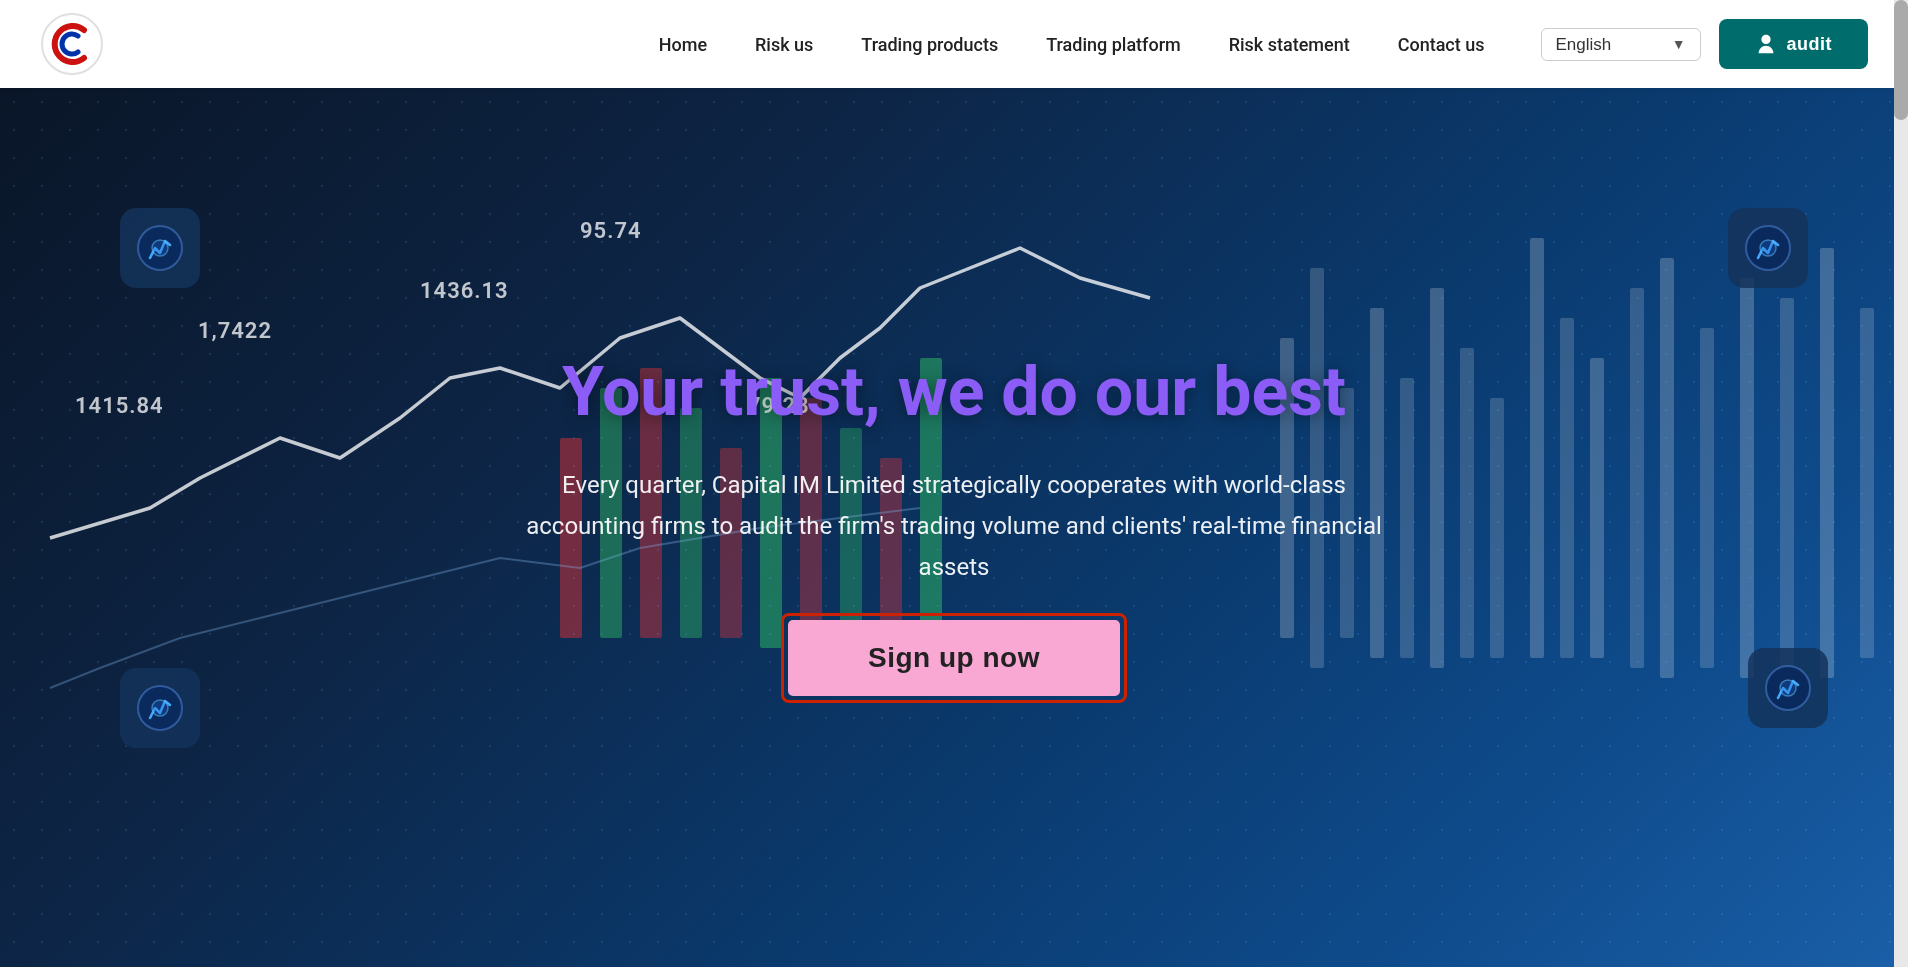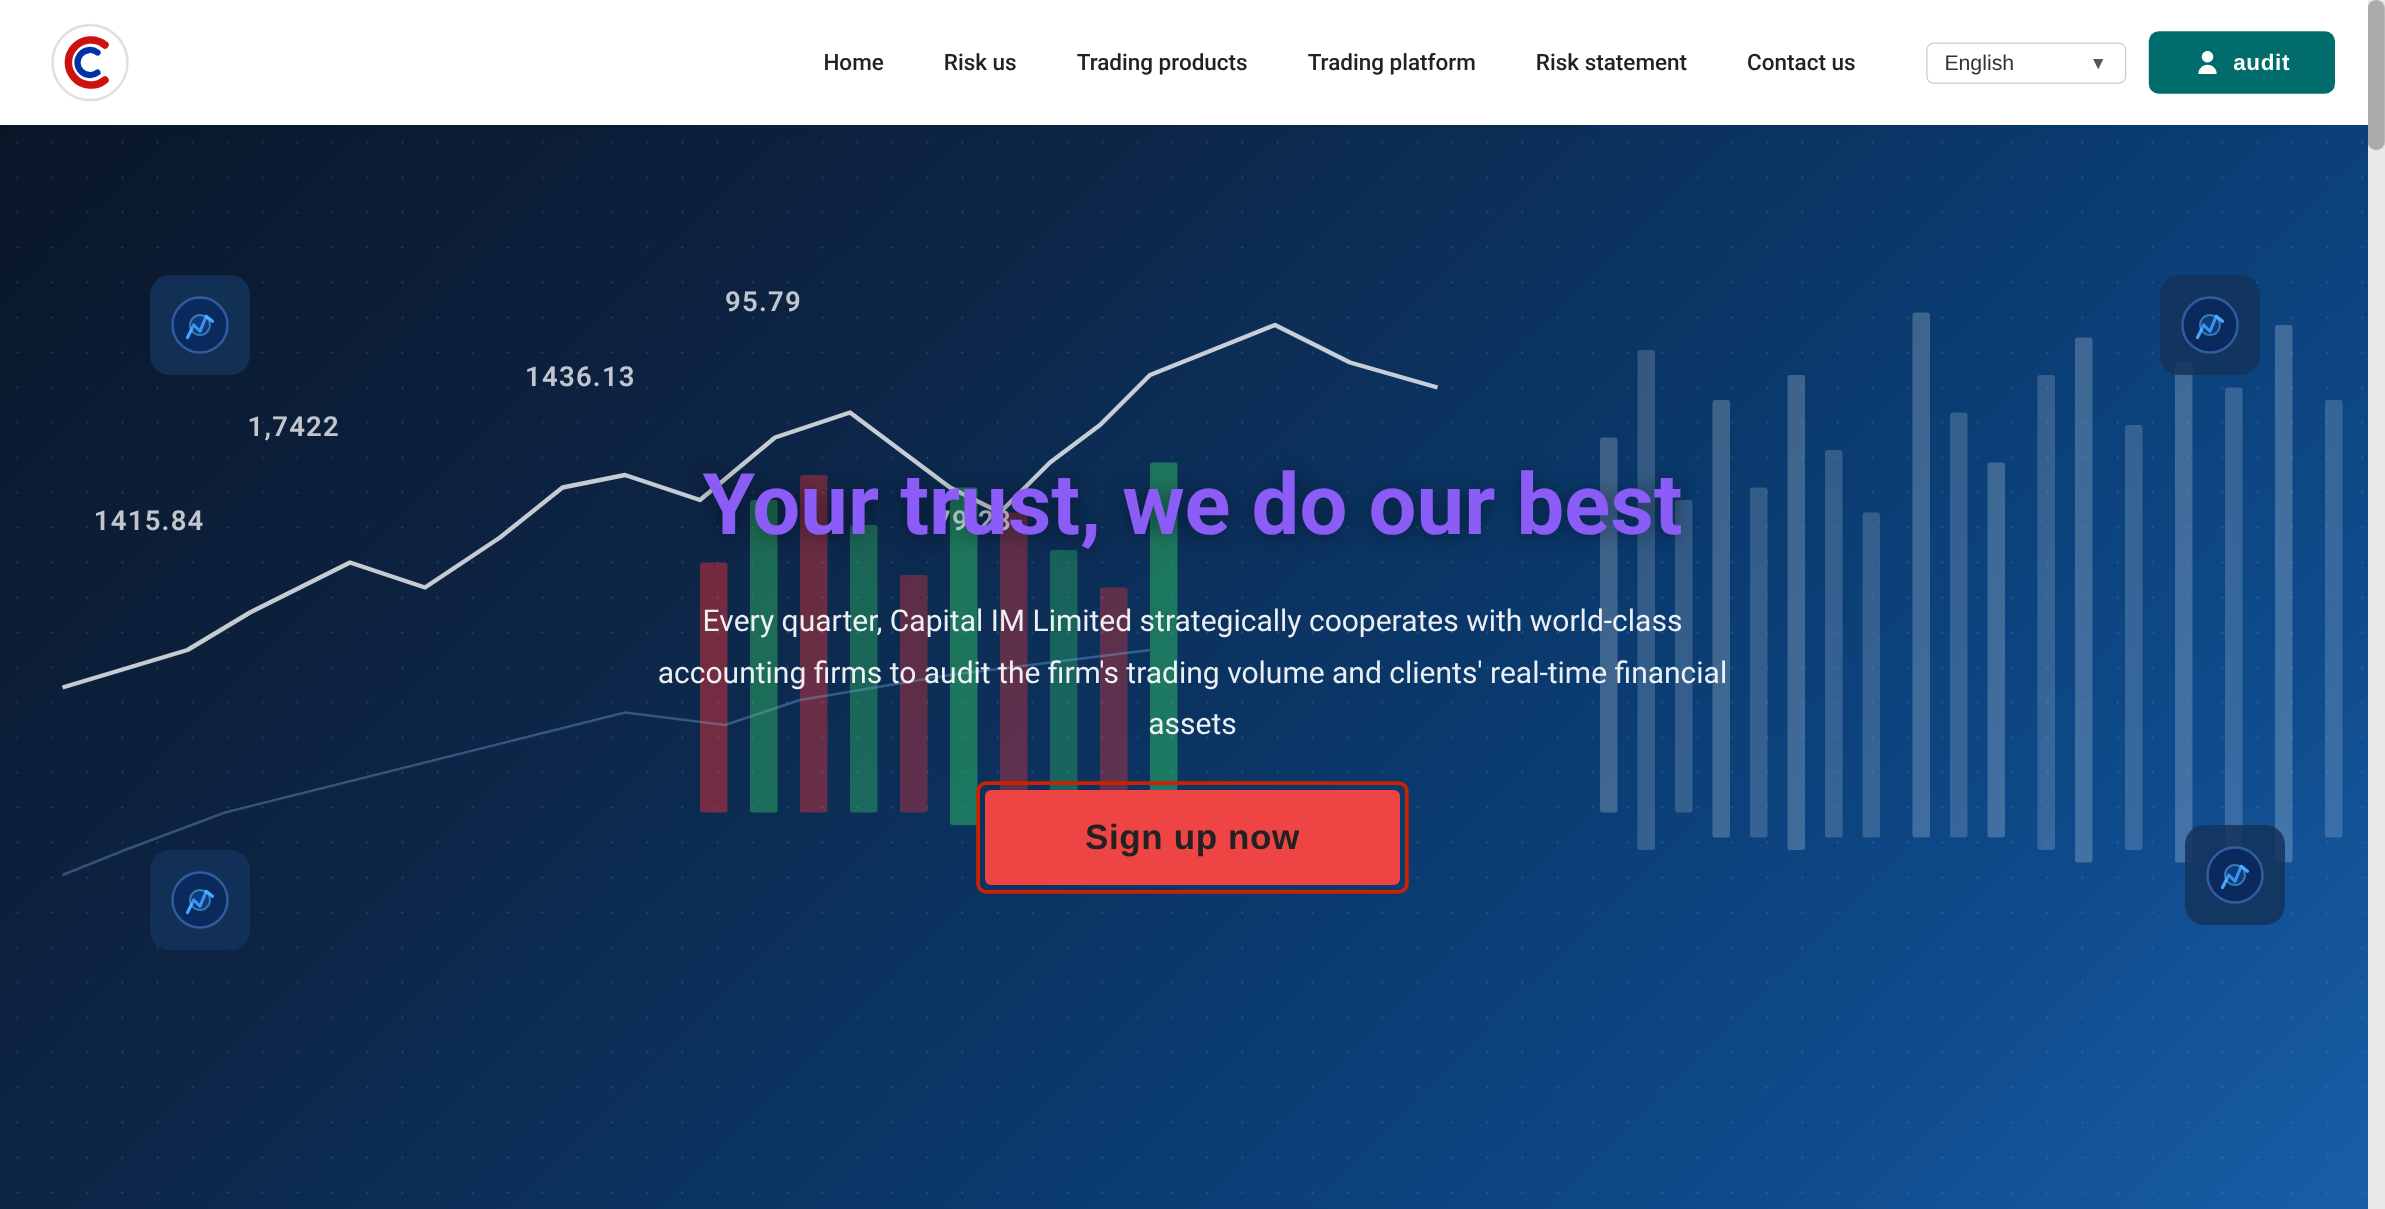--- a/index.html
+++ b/index.html
@@ -9,21 +9,21 @@
       width: 1908px;
       min-height: 967px;
       overflow-x: hidden;
     }
 
     
     .navbar {
       position: relative;
       z-index: 100;
       background: #fff;
-      height: 100px;
+      height: 88px;
       display: flex;
       align-items: center;
       padding: 0 40px;
       box-shadow: 0 1px 4px rgba(0,0,0,0.08);
     }
 
     .navbar-logo {
       display: flex;
       align-items: center;
       margin-right: auto;
@@ -206,21 +206,21 @@
     }
 
     .signup-btn-wrapper {
       display: inline-block;
       border: 3px solid #cc2200;
       border-radius: 8px;
       padding: 4px;
     }
 
     .signup-btn {
-      background: #ef4444;
+      background: #f9a8d4;
       color: #222;
       border: none;
       border-radius: 5px;
       padding: 22px 80px;
       font-size: 28px;
       font-weight: 600;
       cursor: pointer;
       transition: background 0.2s, color 0.2s;
       letter-spacing: 0.5px;
     }
@@ -337,21 +337,21 @@
     <rect x="1740" y="190" width="14" height="400" fill="rgba(255,255,255,0.25)" rx="2"></rect>
     <rect x="1780" y="210" width="14" height="370" fill="rgba(255,255,255,0.2)" rx="2"></rect>
     <rect x="1820" y="160" width="14" height="430" fill="rgba(255,255,255,0.25)" rx="2"></rect>
     <rect x="1860" y="220" width="14" height="350" fill="rgba(255,255,255,0.2)" rx="2"></rect>
 
     <polyline points="50,450 150,420 200,390 280,350 340,370 400,330 450,290 500,280 560,300 620,250 680,230 720,260 760,290 800,310 840,270 880,240 920,200 970,180 1020,160 1080,190 1150,210" fill="none" stroke="rgba(255,255,255,0.9)" stroke-width="3.5" stroke-linejoin="round"></polyline>
 
     <polyline points="50,600 100,580 180,550 260,530 340,510 420,490 500,470 580,480 640,460 700,450 760,440 840,430 920,420" fill="none" stroke="rgba(150,200,255,0.35)" stroke-width="2" stroke-linejoin="round"></polyline>
   </svg>
 
-  <span class="chart-label label-8121">95.79</span>
+  <span class="chart-label label-8121">95.74</span>
   <span class="chart-label label-143613">1436.13</span>
   <span class="chart-label label-17422">1,7422</span>
   <span class="chart-label label-141584">1415.84</span>
   <span class="chart-label label-7928">79.28</span>
 
   <div class="hero-icon icon-tl">
     <svg viewBox="0 0 50 50" fill="none" xmlns="http://www.w3.org/2000/svg">
       <circle cx="25" cy="25" r="22" fill="#0a2a5e" stroke="rgba(100,160,255,0.4)" stroke-width="2"></circle>
       <path d="M15 35 L20 25 L25 30 L30 18 L35 22" stroke="#4af" stroke-width="2.5" fill="none" stroke-linecap="round" stroke-linejoin="round"></path>
       <circle cx="25" cy="25" r="8" fill="rgba(30,100,200,0.3)" stroke="rgba(100,200,255,0.5)" stroke-width="1.5"></circle>

